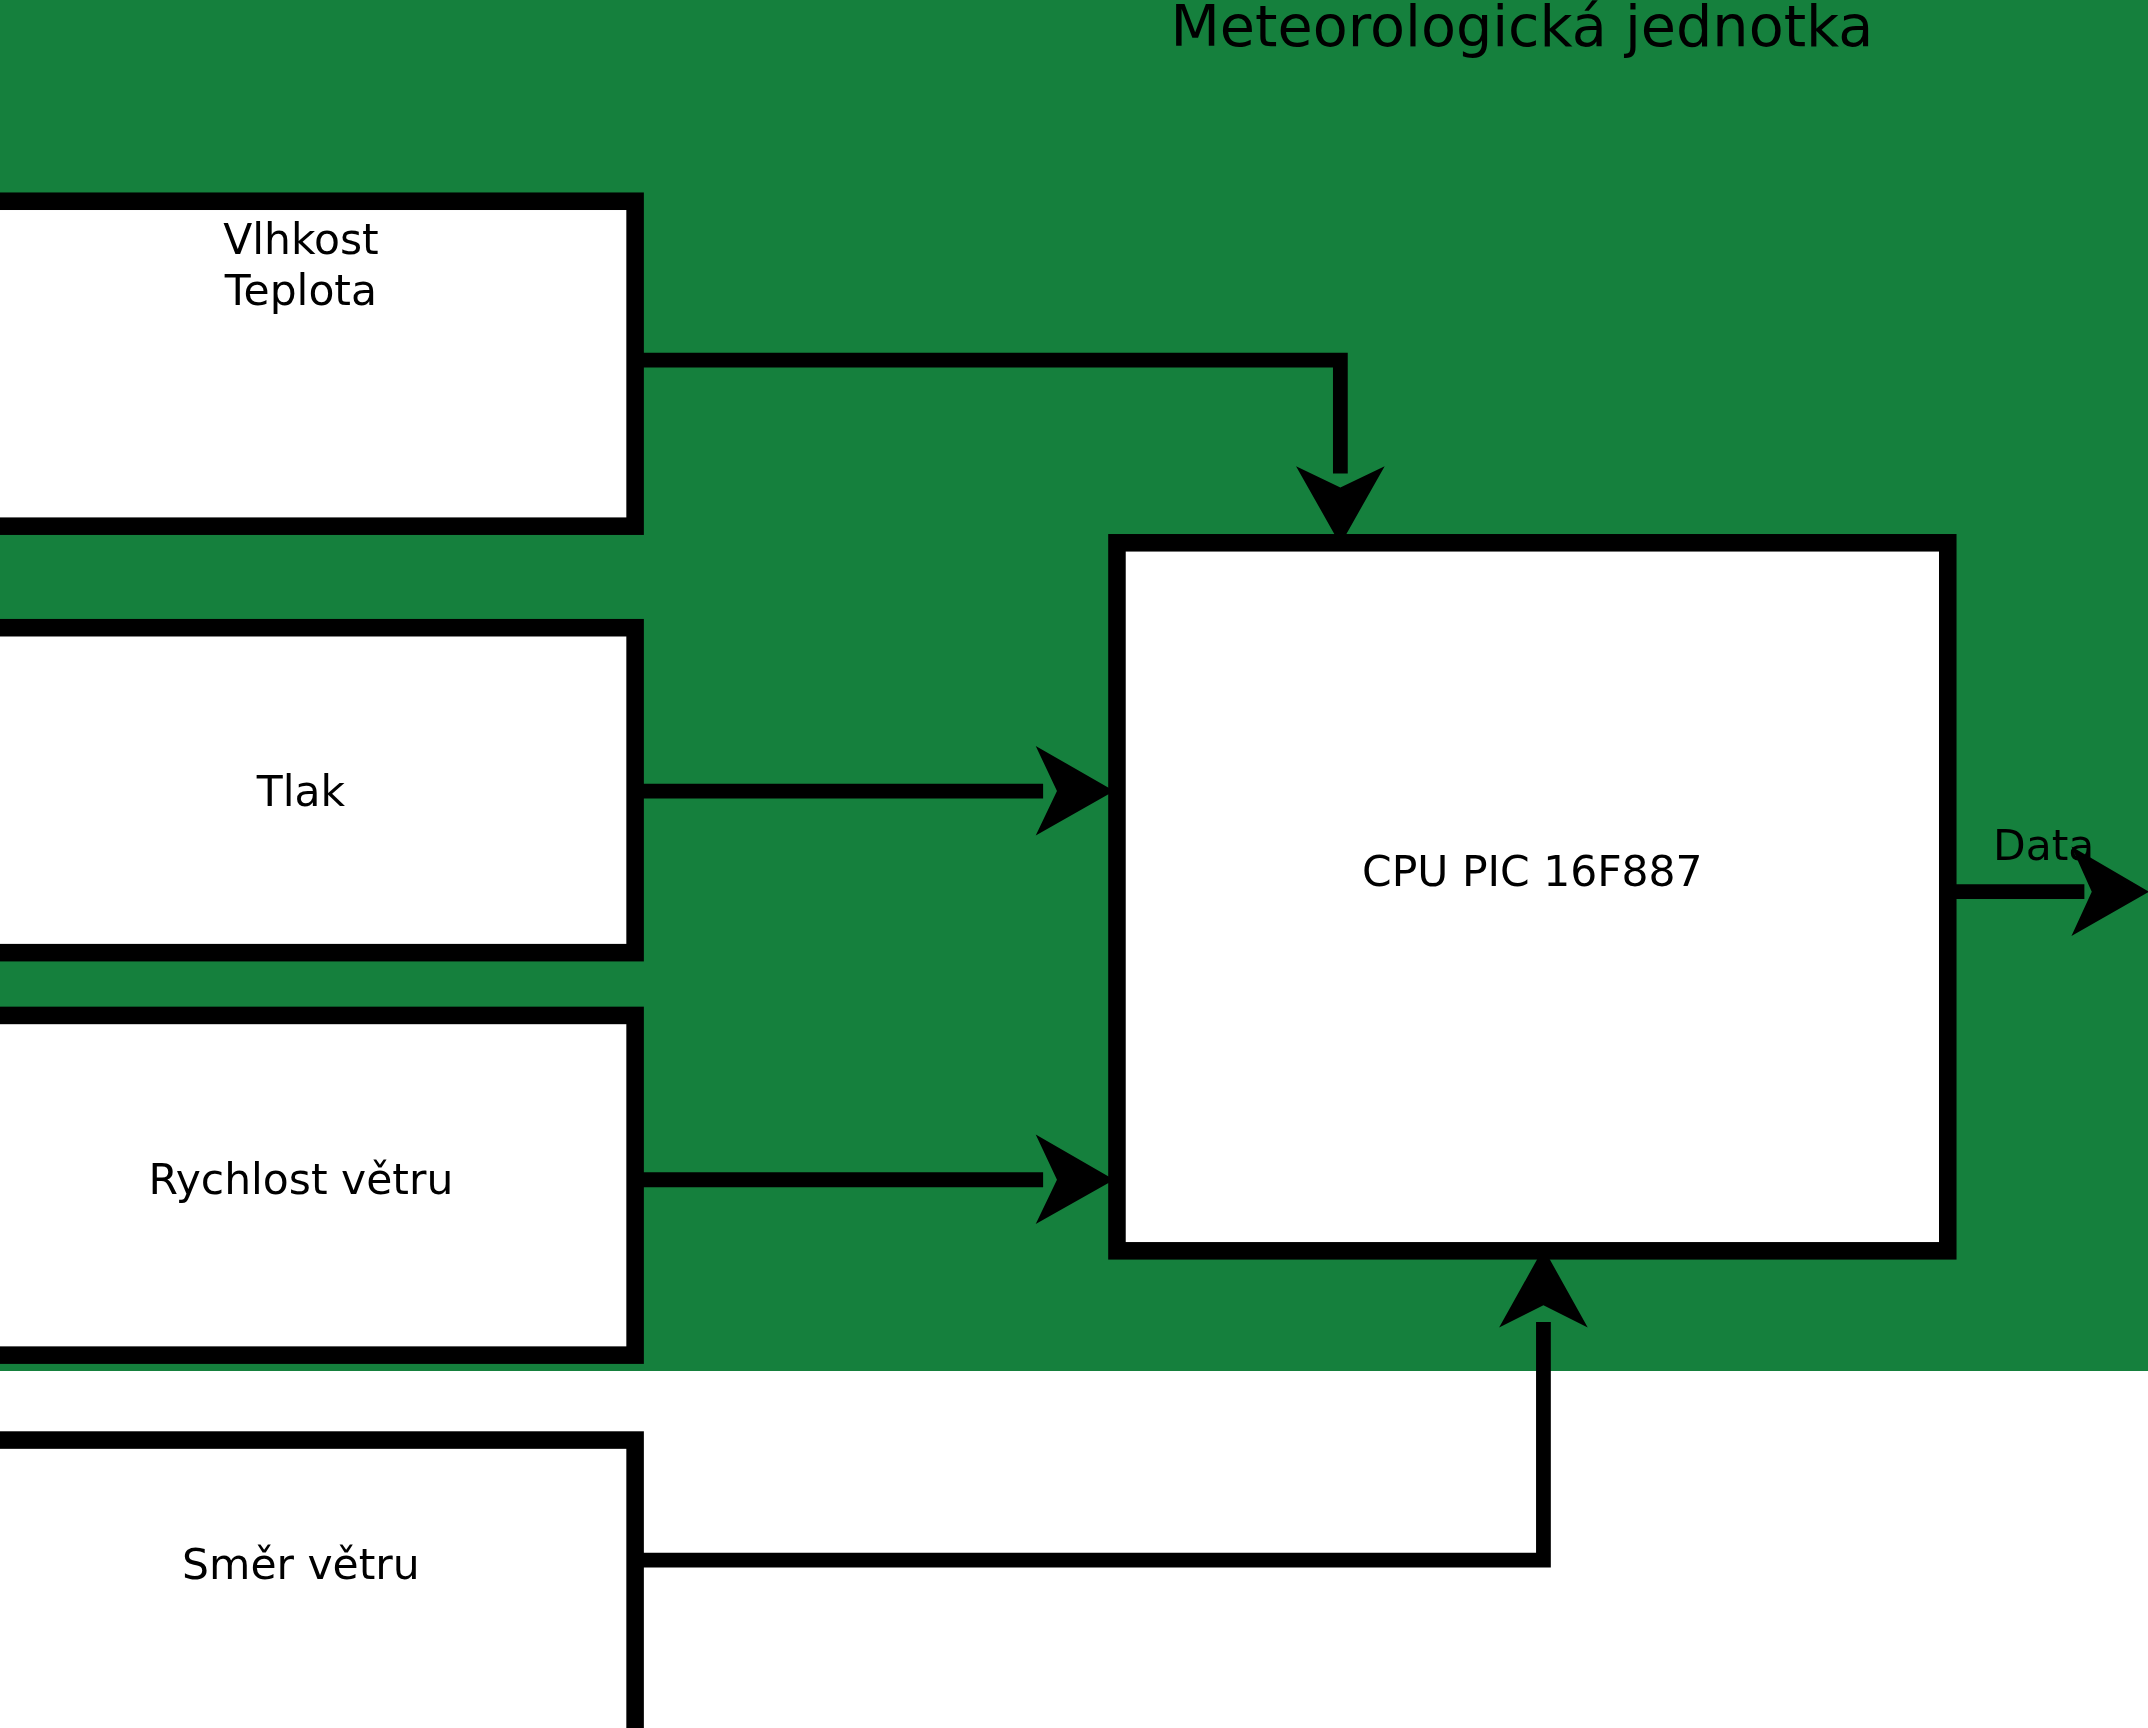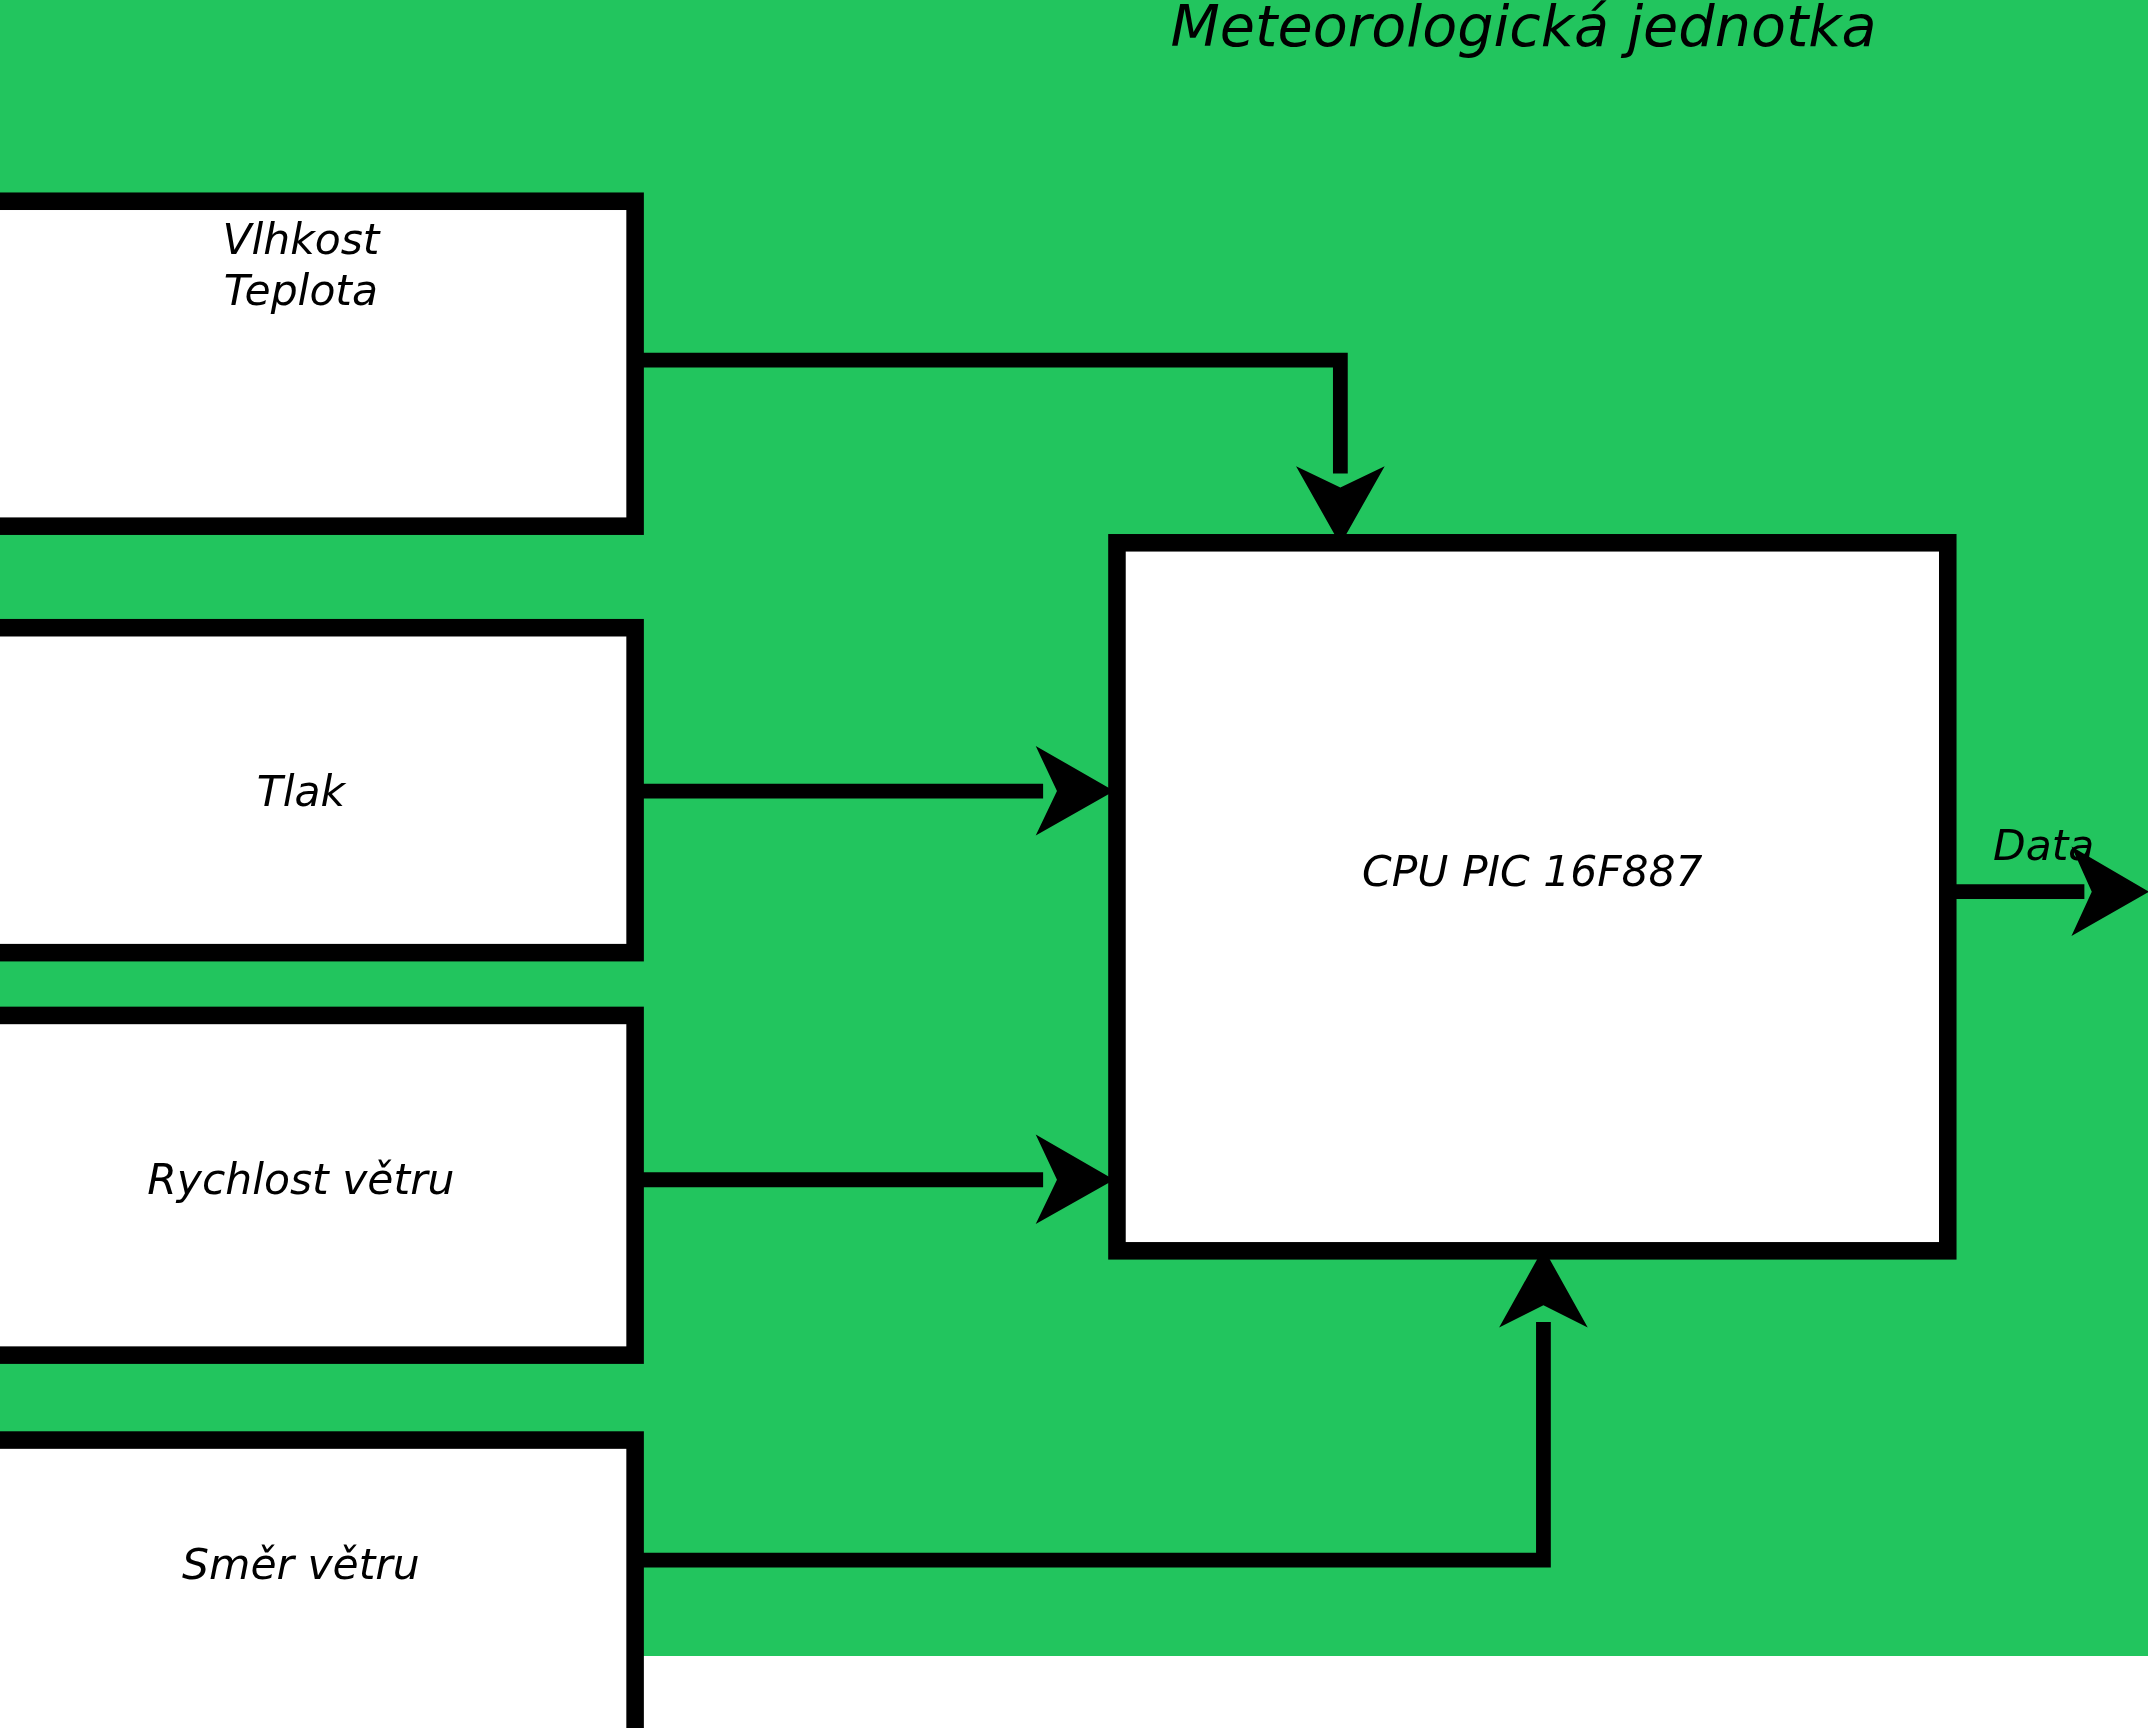--- a/index.html
+++ b/index.html
@@ -10,23 +10,22 @@
   }
   body {
     width: 2149px;
     height: 1729px;
     overflow: hidden;
     font-family: "DejaVu Sans", "Liberation Sans", sans-serif;
   }
   #diagram-root {
     position: relative;
     width: 2149px;
-    height: 1656px;
-    background: #22c55e;
-    font-style: italic;
+    height: 1371px;
+    background: #15803d;
   }
   #diagram-svg {
     position: absolute;
     top: 0;
     left: 0;
     width: 2149px;
     height: 1729px;
     display: block;
   }
   .diagram-title {

